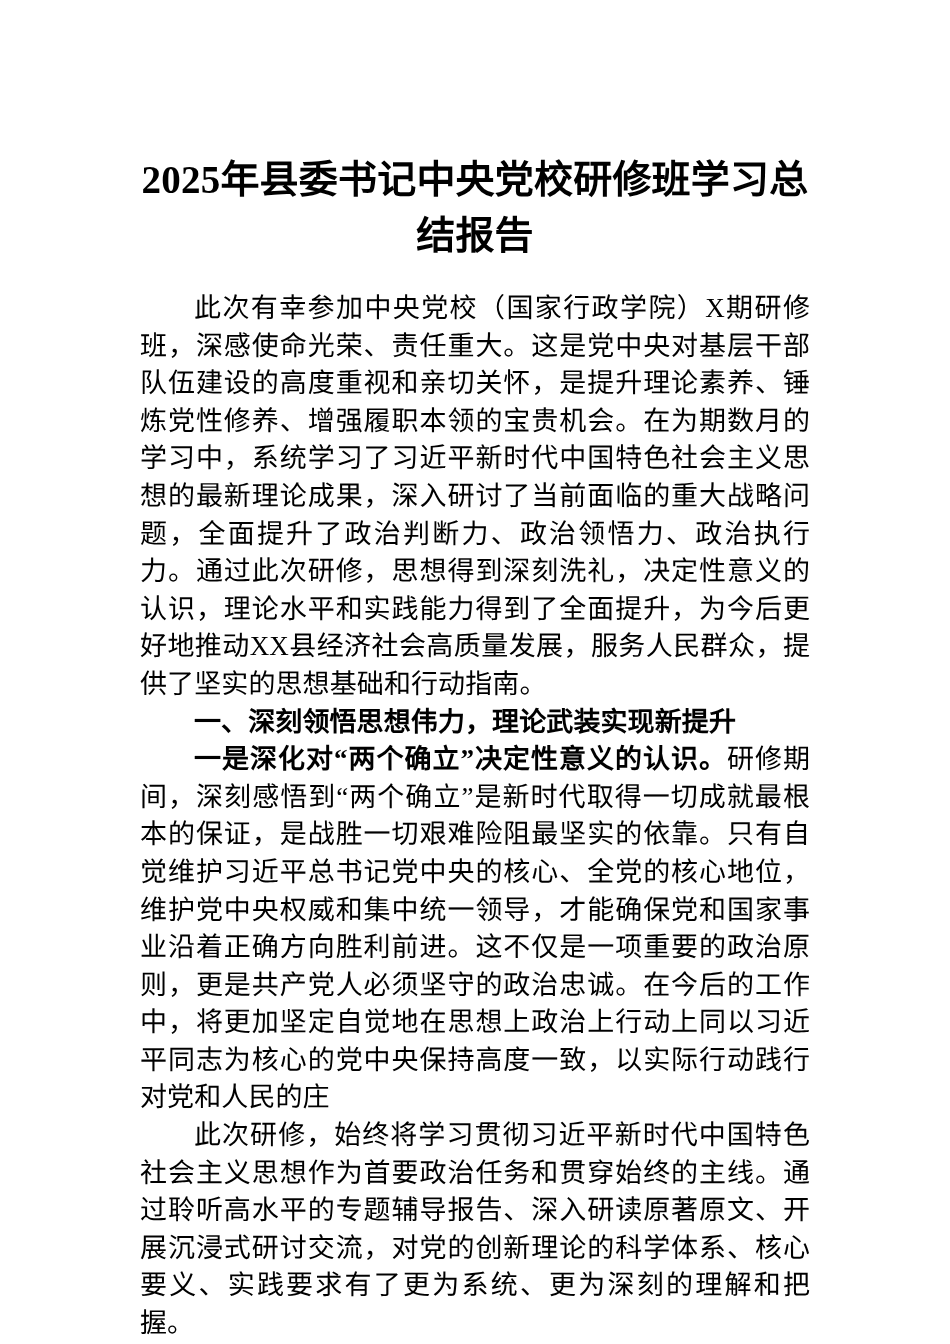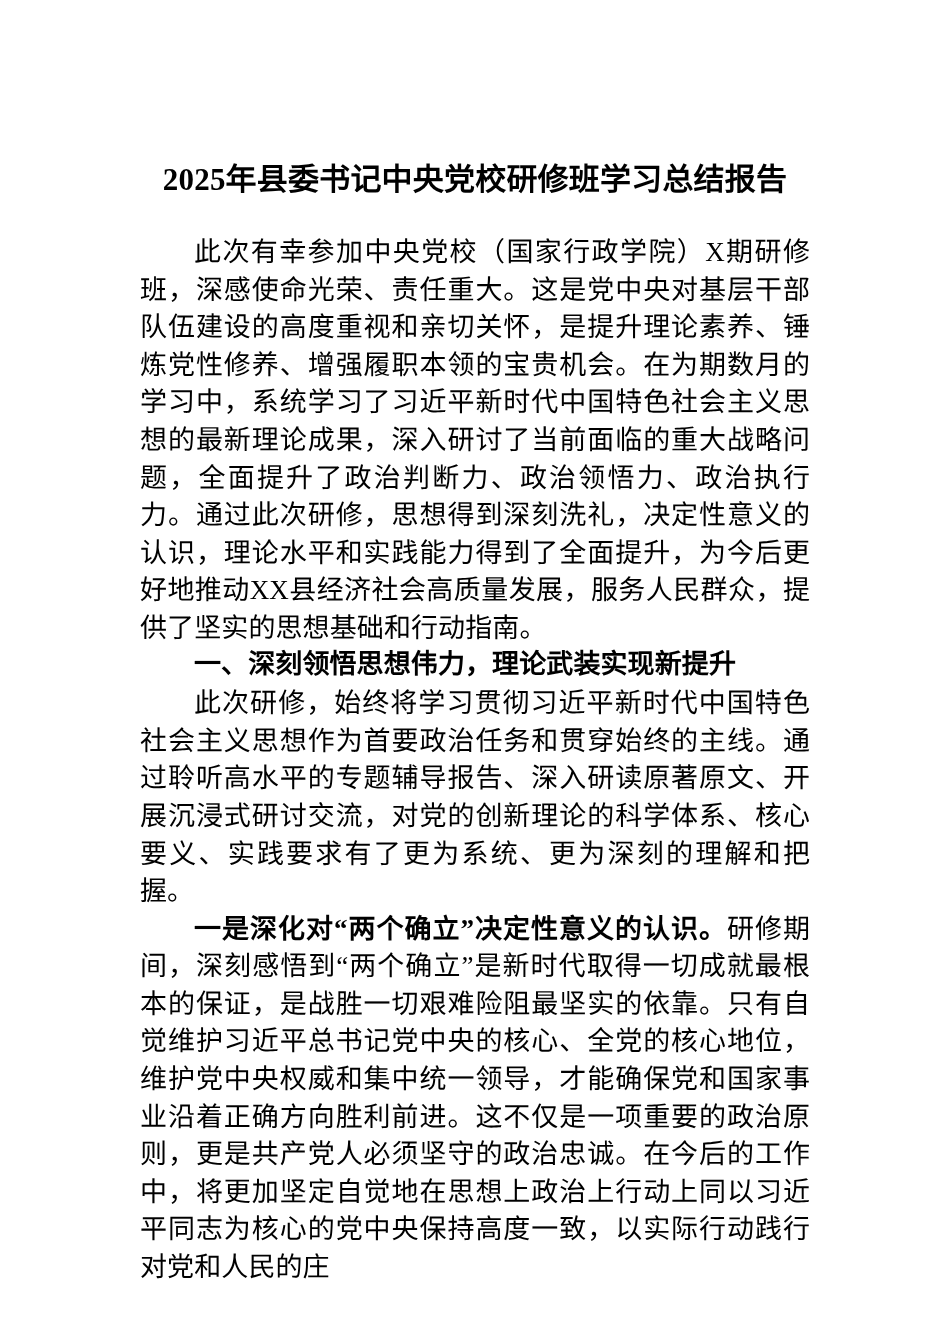--- a/index.html
+++ b/index.html
@@ -32,21 +32,21 @@
     top: 0;
     width: 670px;
   }
 
   
   .doc-title {
     margin: 0;
     padding-top: 152px;
     font-family: "Liberation Serif", "DejaVu Serif", serif;
     font-weight: 700;
-    font-size: 31px;
+    font-size: 39px;
     line-height: 56px;
     text-align: center;
     letter-spacing: 0.2px;
     color: #000000;
   }
 
   
   .body-block {
     margin: 0;
     padding-top: 26px;
@@ -65,21 +65,21 @@
   }
 
   p.para + p.para,
   p.para + h2.section-heading,
   h2.section-heading + p.para {
     margin-top: 0;
   }
 
   h2.section-heading {
     margin: 0;
-    font-family: Liberation Mono, monospace;
+    font-family: Liberation Serif, serif;
     font-weight: 700;
     font-size: 27px;
     line-height: 37.6px;
     text-indent: 54px;
     text-align: left;
     color: #000000;
     letter-spacing: 0.1px;
   }
 
   .lead-bold {
@@ -94,19 +94,19 @@
   <div class="page-inner">
 
     <h1 class="doc-title">2025年县委书记中央党校研修班学习总结报告</h1>
 
     <div class="body-block">
 
       <p class="para">此次有幸参加中央党校（国家行政学院）X期研修班，深感使命光荣、责任重大。这是党中央对基层干部队伍建设的高度重视和亲切关怀，是提升理论素养、锤炼党性修养、增强履职本领的宝贵机会。在为期数月的学习中，系统学习了习近平新时代中国特色社会主义思想的最新理论成果，深入研讨了当前面临的重大战略问题，全面提升了政治判断力、政治领悟力、政治执行力。通过此次研修，思想得到深刻洗礼，决定性意义的认识，理论水平和实践能力得到了全面提升，为今后更好地推动XX县经济社会高质量发展，服务人民群众，提供了坚实的思想基础和行动指南。</p>
 
       <h2 class="section-heading">一、深刻领悟思想伟力，理论武装实现新提升</h2>
 
+      <p class="para"><span class="lead-bold">一是深化对“两个确立”决定性意义的认识。</span><span>研修期间，深刻感悟到“两个确立”是新时代取得一切成就最根本的保证，是战胜一切艰难险阻最坚实的依靠。只有自觉维护习近平总书记党中央的核心、全党的核心地位，维护党中央权威和集中统一领导，才能确保党和国家事业沿着正确方向胜利前进。这不仅是一项重要的政治原则，更是共产党人必须坚守的政治忠诚。在今后的工作中，将更加坚定自觉地在思想上政治上行动上同以习近平同志为核心的党中央保持高度一致，以实际行动践行对党和人民的庄</span></p>
+
       <p class="para">此次研修，始终将学习贯彻习近平新时代中国特色社会主义思想作为首要政治任务和贯穿始终的主线。通过聆听高水平的专题辅导报告、深入研读原著原文、开展沉浸式研讨交流，对党的创新理论的科学体系、核心要义、实践要求有了更为系统、更为深刻的理解和把握。</p>
-
-      <p class="para"><span class="lead-bold">一是深化对“两个确立”决定性意义的认识。</span><span>研修期间，深刻感悟到“两个确立”是新时代取得一切成就最根本的保证，是战胜一切艰难险阻最坚实的依靠。只有自觉维护习近平总书记党中央的核心、全党的核心地位，维护党中央权威和集中统一领导，才能确保党和国家事业沿着正确方向胜利前进。这不仅是一项重要的政治原则，更是共产党人必须坚守的政治忠诚。在今后的工作中，将更加坚定自觉地在思想上政治上行动上同以习近平同志为核心的党中央保持高度一致，以实际行动践行对党和人民的庄</span></p>
 
     </div>
   </div>
 </div>
 
 </body></html>

